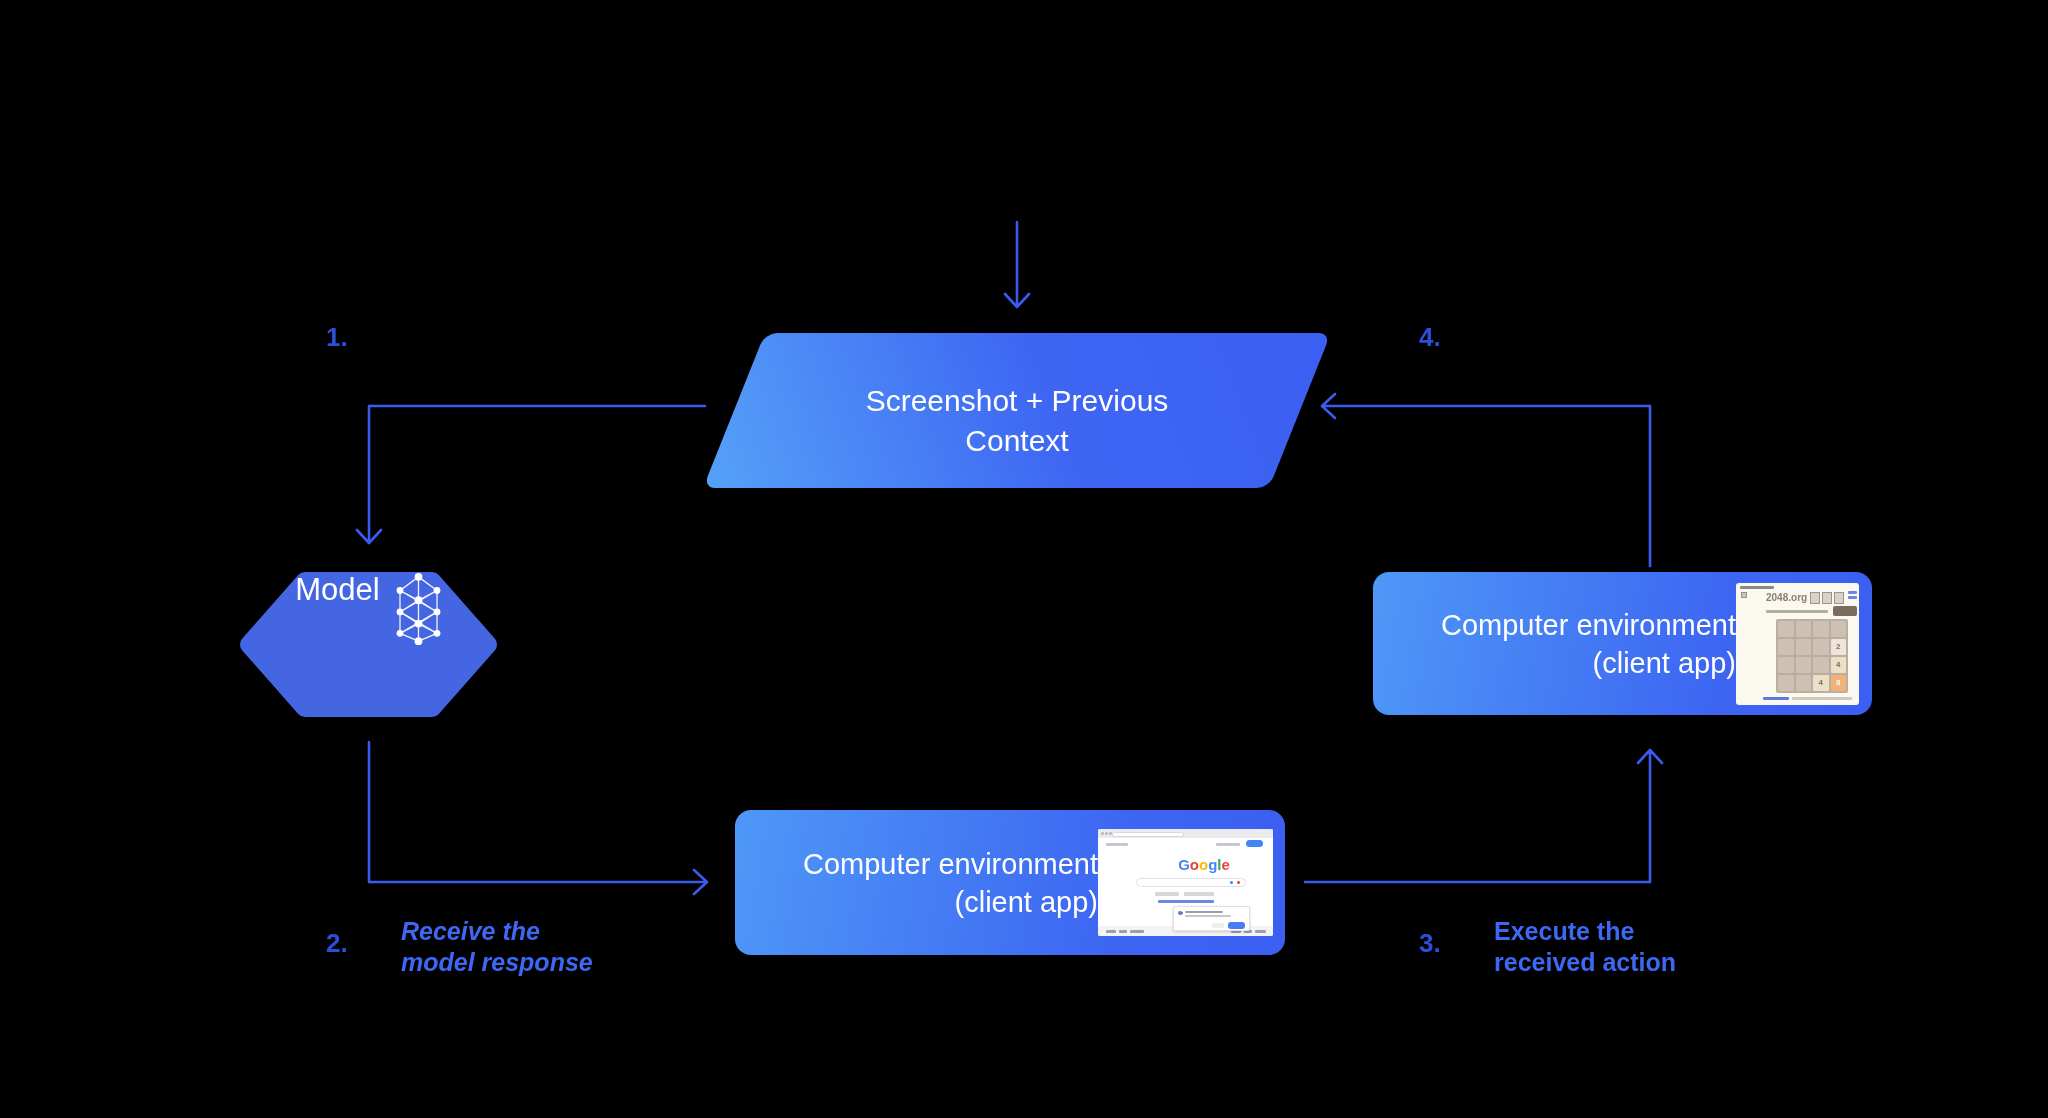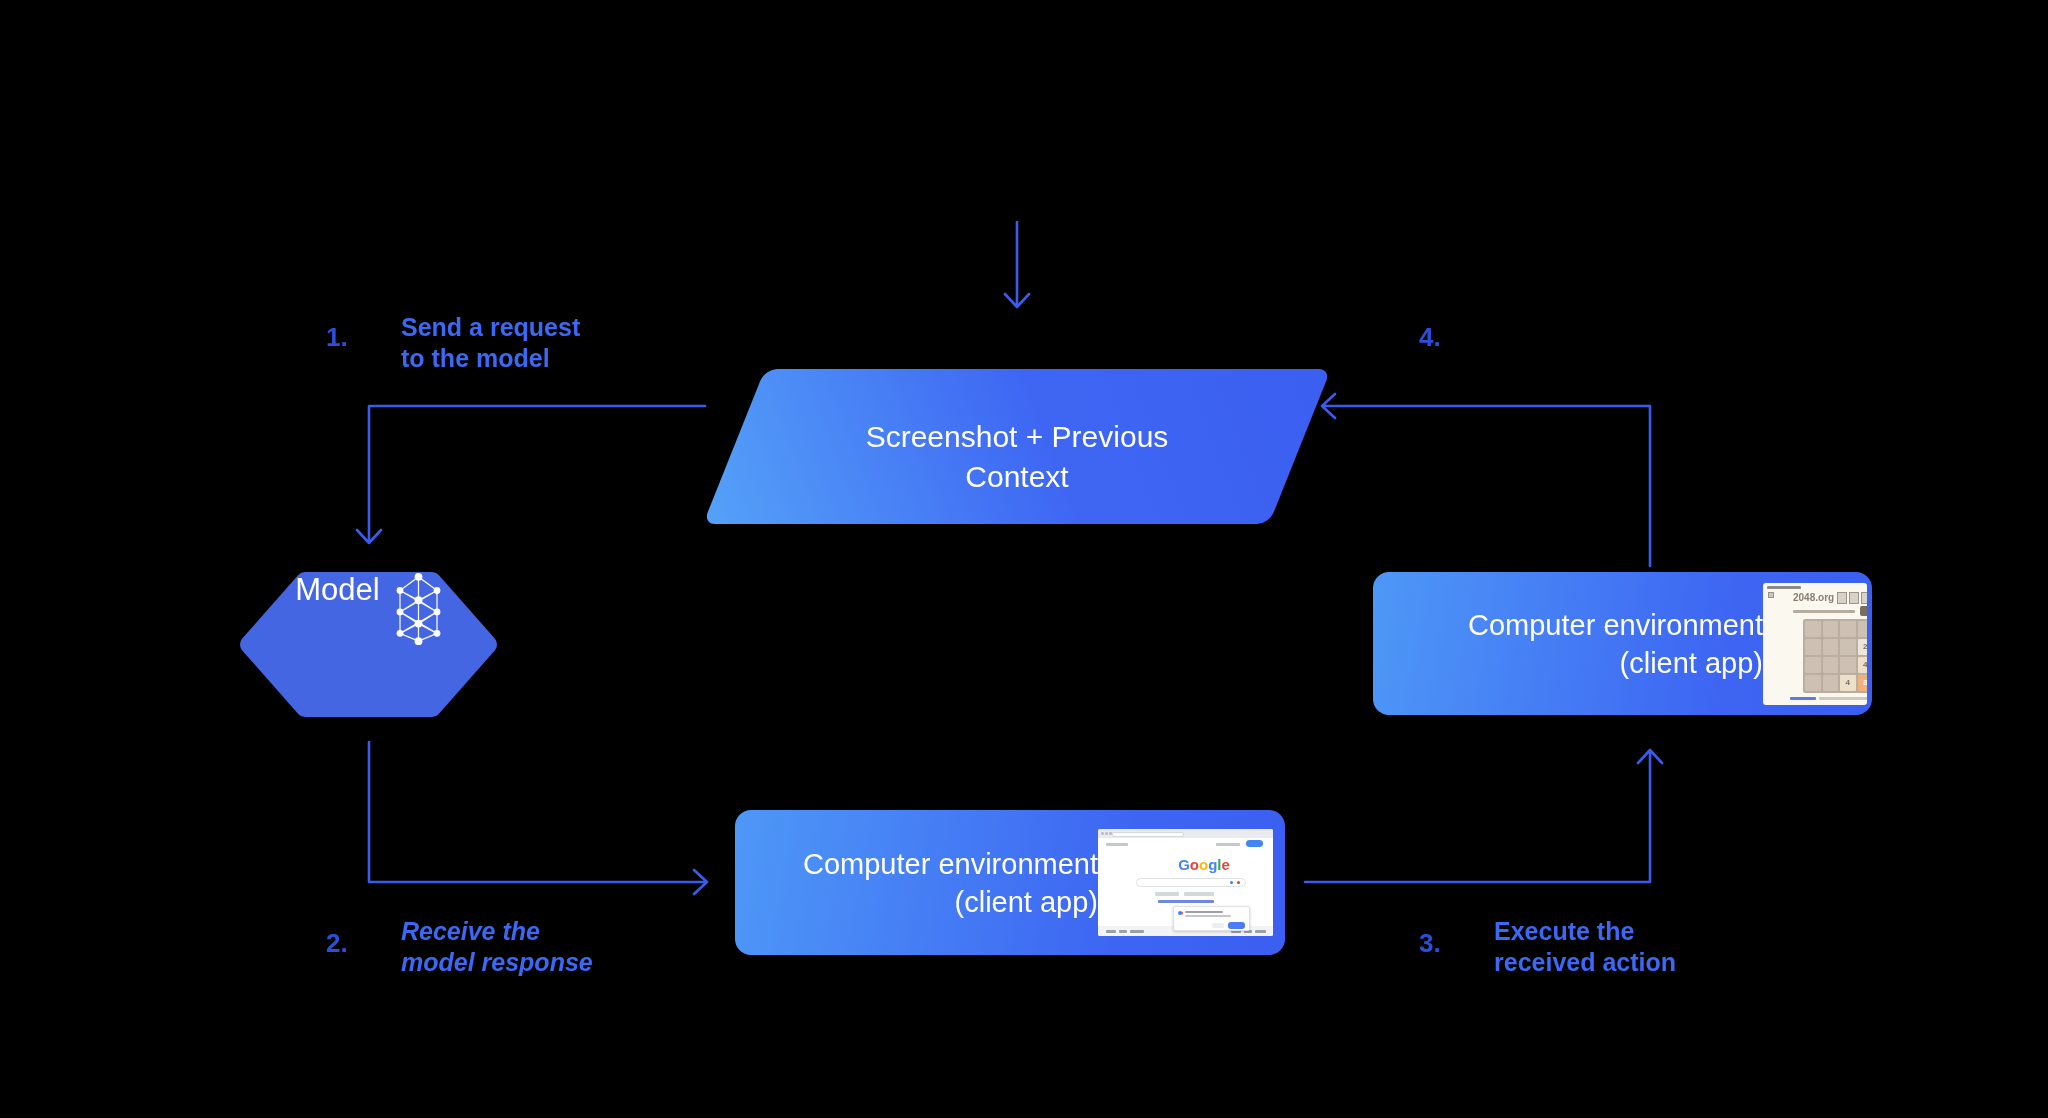--- a/index.html
+++ b/index.html
@@ -12,21 +12,21 @@
 
   
   .pill {
     position:absolute; left:893px; top:120px; width:244px; height:78px;
     border:3px solid #2F5CEF; border-radius:40px;
     display:flex; align-items:center; justify-content:center; box-sizing:border-box;
   }
   .pill span { color:#3F6BF4; font-size:36px; font-weight:600; letter-spacing:.2px; }
 
   
-  .para { position:absolute; left:703px; top:333px; width:628px; height:175px;margin-top:36px; }
+  .para { position:absolute; left:703px; top:333px; width:628px; height:175px; }
   .para-shape {
     position:absolute; left:31px; top:0; width:566px; height:155px;
     transform:skewX(-21.8deg); border-radius:12px;
     background:linear-gradient(52deg, #55A2F8 0%, #3E66F3 55%, #3B5FF1 100%);
   }
   .para-label {
     position:absolute; inset:0; display:flex; align-items:center; justify-content:center;
     color:#fff; font-size:30px; line-height:40px; font-weight:500; text-align:center;
     white-space:pre-line;
   }
@@ -54,21 +54,21 @@
   
   .step-num { position:absolute; color:#2B4FD9; font-size:26px; font-weight:600; }
   .step-label { position:absolute; color:#3C68F3; font-size:25px; line-height:31px; font-weight:600; white-space:pre-line; }
   .n1 { left:326px; top:322px; } .l1 { left:401px; top:312px; }
   .n2 { left:326px; top:928px; } .l2 { left:401px; top:916px;font-style:italic; }
   .n3 { left:1419px; top:928px; } .l3 { left:1494px; top:916px; }
   .n4 { left:1419px; top:322px; } .l4 { left:1494px; top:312px; }
 
   
   .thumb2048 {
-    position:relative; width:104px; height:122px; margin-right:5px; flex:none;
+    position:relative; width:123px; height:122px; margin-right:13px; flex:none;
     background:#FAF8EF; border-radius:3px; overflow:hidden; font-family:"Liberation Sans",sans-serif;
   }
   .t48-toptext { position:absolute; left:4px; top:3px; width:34px; height:3px; background:#8a8a86; border-radius:1px; }
   .t48-topicon { position:absolute; left:5px; top:9px; width:6px; height:6px; background:#c9c6bd; border:1px solid #97948c; box-sizing:border-box; }
   .t48-title { position:absolute; left:30px; top:9px; font-size:10px; font-weight:700; color:#8A7F73; }
   .t48-scores { position:absolute; left:74px; top:9px; display:flex; gap:2px; }
   .t48-score { width:10px; height:12px; background:#d9d3c7; border:1px solid #9c948a; box-sizing:border-box; }
   .t48-toplink { position:absolute; left:112px; top:8px; width:9px; height:3px; background:#6B86E8; border-radius:1px; }
   .t48-toplink2 { position:absolute; left:112px; top:13px; width:9px; height:3px; background:#6B86E8; border-radius:1px; }
   .t48-sub { position:absolute; left:30px; top:27px; width:62px; height:3px; background:#b5aca0; border-radius:1px; }
@@ -239,22 +239,20 @@
         <div class="g-dlg-ico"></div>
         <div class="g-dlg-t1"></div>
         <div class="g-dlg-t2"></div>
         <div class="g-dlg-btn1"></div>
         <div class="g-dlg-btn2"></div>
       </div>
     </div>
   </div>
 
   <div class="step-num n1">1.</div>
-  <div class="step-label l1">Send a request
-to the model</div>
 
   <div class="step-num n2">2.</div>
   <div class="step-label l2">Receive the
 model response</div>
 
   <div class="step-num n3">3.</div>
   <div class="step-label l3">Execute the
 received action</div>
 
   <div class="step-num n4">4.</div>

